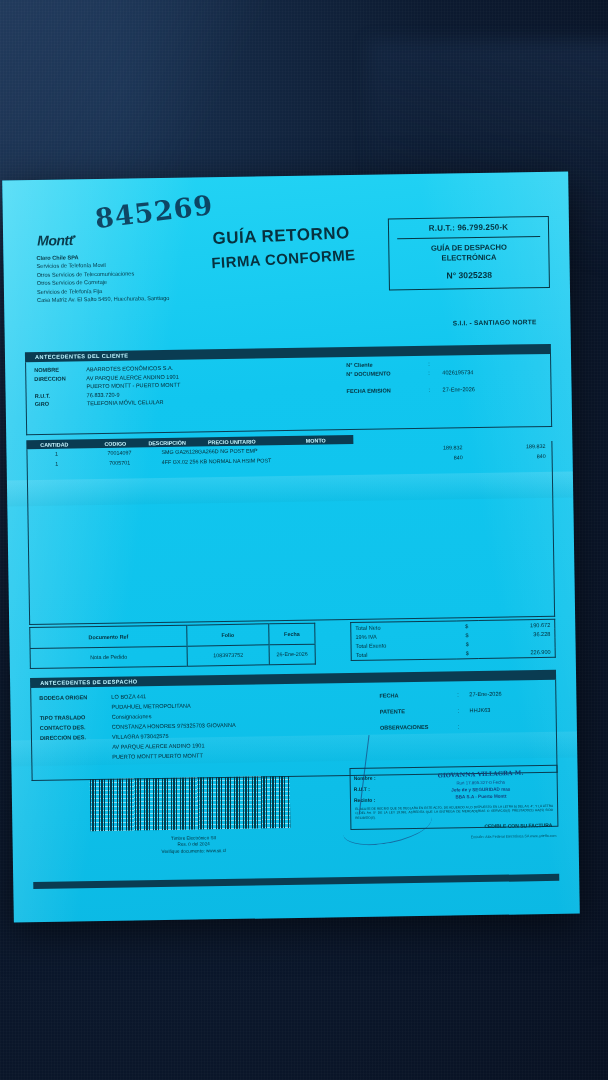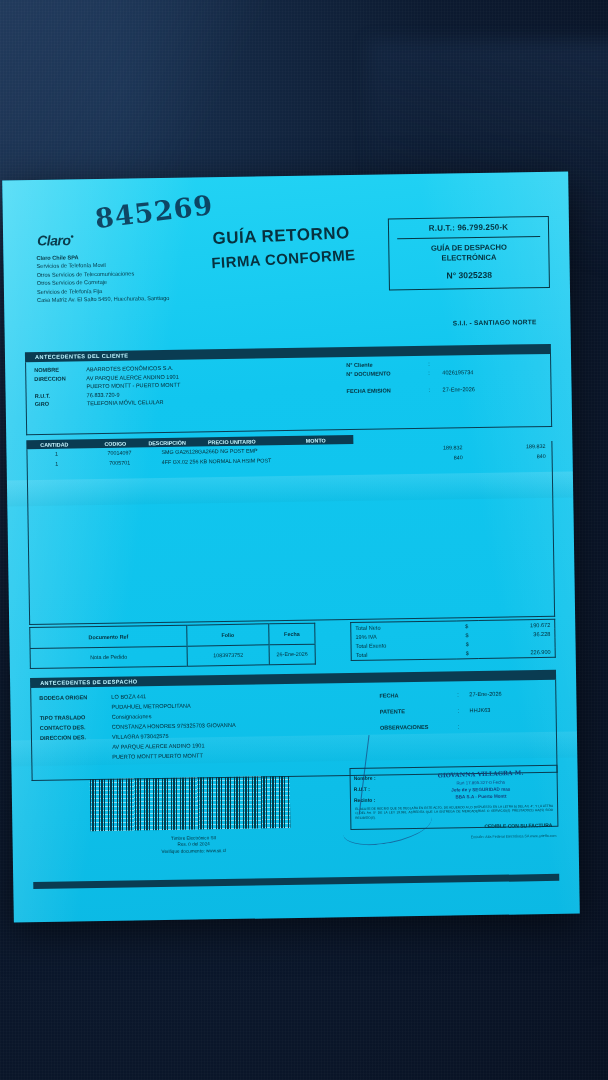--- a/index.html
+++ b/index.html
@@ -199,21 +199,21 @@
 </div>
 
 <div class="sheet">
 
   <div class="crease" style="top:300px;"></div>
   <div class="crease" style="top:560px;opacity:.35;"></div>
 
   <div class="handwrite">845269</div>
 
   <div class="logo">
-    <span>Claro</span><span class="dot">•</span>
+    <span>Montt</span><span class="dot">•</span>
   </div>
 
   <div class="title-main">GUÍA RETORNO</div>
   <div class="title-sub">FIRMA CONFORME</div>
 
   <div class="addr">
     <div><b>Claro Chile SPA</b></div>
     <div>Servicios de Telefonía Movil</div>
     <div>Otros Servicios de Telecomunicaciones</div>
     <div>Otros Servicios de Corretaje</div>

